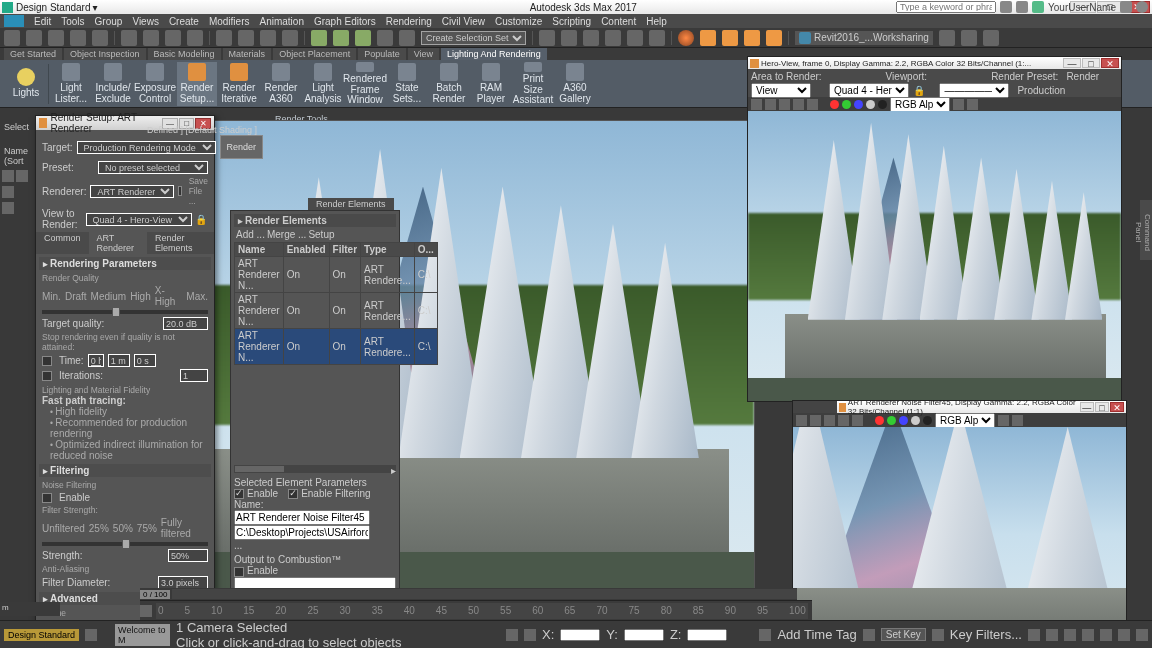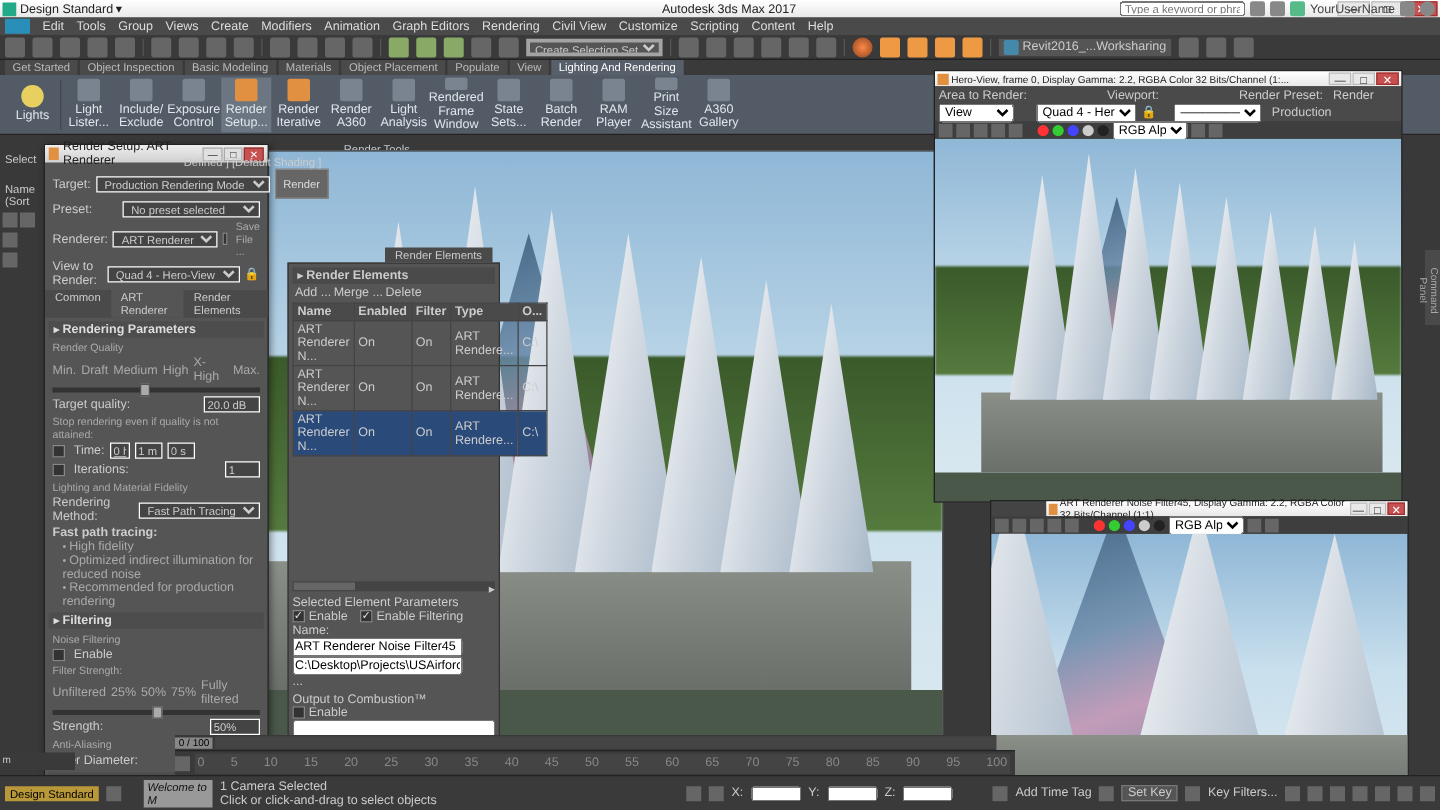--- a/index.html
+++ b/index.html
@@ -15,21 +15,21 @@
 .menubar { background:#4a4a4a; height:14px; display:flex; align-items:center; padding:0 4px; gap:10px; color:#ddd; }
 .menubar span { cursor:default; }
 
 .ribbon-search { position:absolute; right:4px; top:1px; display:flex; gap:4px; align-items:center; }
 .ribbon-search input { width:100px; height:12px; font-size:9px; padding:0 2px; }
 .ribbon-search .ico { width:12px; height:12px; background:#888; border-radius:2px; }
 
 .toolbar { background:#3a3a3a; height:20px; display:flex; align-items:center; padding:0 4px; gap:6px; border-bottom:1px solid #222; }
 .toolbar .tico { width:16px; height:16px; background:#666; border-radius:2px; }
 .toolbar .sep { width:1px; height:14px; background:#555; }
-.toolbar select { background:#555; color:#ccc; border:3px solid #a3a3a3; height:14px; font-size:9px; }
+.toolbar select { background:#555; color:#ccc; border:1px solid #a3a3a3; height:14px; font-size:9px; }
 
 .tabstrip { background:#3a3a3a; height:12px; display:flex; gap:2px; padding-left:4px; }
 .tabstrip .tab { padding:0 6px; background:#4a4a4a; color:#bbb; line-height:12px; font-size:9px; }
 .tabstrip .tab.active { background:#565f6a; color:#fff; }
 
 .ribbon { background:#535c66; height:48px; display:flex; align-items:center; padding:2px 6px; gap:2px; border-bottom:1px solid #222; }
 .rbtn { width:40px; height:44px; display:flex; flex-direction:column; align-items:center; justify-content:center; color:#e0e6ec; font-size:8.5px; text-align:center; line-height:1.05; }
 .rbtn .rico { width:18px; height:18px; background:#7a8490; border-radius:2px; margin-bottom:2px; }
 .rbtn.active { background:#6b7682; }
 .ribbon-label { position:absolute; left:170px; top:117px; font-size:9px; color:#c0c8d0; }
@@ -42,22 +42,22 @@
 .leftpanel .row { display:flex; gap:2px; padding:2px; }
 .leftpanel .ico { width:12px; height:12px; background:#666; }
 .leftpanel .lbl { padding:2px 4px; color:#ccc; font-size:9px; }
 
 .timebar { position:absolute; left:140px; right:0; bottom:28px; height:20px; background:#3a3a3a; border-top:1px solid #222; display:flex; align-items:center; }
 .timebar .track { flex:1; height:16px; background:#444; margin:0 4px; position:relative; }
 .timebar .nums { position:absolute; inset:0; display:flex; justify-content:space-between; padding:0 2px; font-size:8px; color:#888; align-items:center; }
 
 .statusbar { position:absolute; left:0; right:0; bottom:0; height:28px; background:#3a3a3a; border-top:1px solid #222; display:flex; align-items:center; gap:6px; padding:0 4px; }
 .statusbar .tag { background:#b89838; color:#000; padding:1px 4px; font-size:9px; }
-.statusbar .field { background:#999; color:#111; padding:1px 3px; font-size:9px;font-style:italic; }
-.statusbar .info { font-size:10px; color:#ccc; }
+.statusbar .field { background:#999; color:#111; padding:1px 3px; font-size:9px; }
+.statusbar .info { font-size:13px; color:#ccc; }
 .statusbar .ico { width:12px;height:12px;background:#666; }
 
 
 .dlg { position:absolute; background:#555; border:1px solid #222; box-shadow:2px 2px 6px rgba(0,0,0,.5); color:#ccc; }
 .dlg .titlebar { background:linear-gradient(#eee,#d0d0d0); height:14px; display:flex; align-items:center; padding:0 3px; color:#222; font-size:10px; }
 .dlg .titlebar .spacer{flex:1;}
 .dlg .titlebar .wbtn{width:18px;height:11px;margin-left:1px;text-align:center;font-size:8px;background:#e0e0e0;border:1px solid #aaa;line-height:9px;}
 .dlg .titlebar .wbtn.close{background:#c75050;color:#fff;border-color:#903030;}
 .dlg .body { padding:3px 6px; font-size:9px; }
 .dlg .row { display:flex; align-items:center; gap:4px; margin:2px 0; }
@@ -358,28 +358,24 @@
       <input type="text" style="width: 16px; text-decoration: underline;" value="0 h">
       <input type="text" style="width: 22px;" value="1 m">
       <input type="text" style="width: 22px;" value="0 s">
     </div>
     <div class="row">
         <span class="cb"></span>
         <span>Iterations:</span>
         <input type="text" style="width: 28px; margin-left: auto;" value="1">
       </div>
     <div class="subtle" style="margin-top:3px;">Lighting and Material Fidelity</div>
-    <div class="row">
-        <span>Rendering Method:</span>
-        <select style="flex:1"><option>Fast Path Tracing</option></select>
-      </div>
     <div style="font-weight:bold;">Fast path tracing:</div>
     <div class="subtle" style="padding-left:8px;">• <span>High fidelity</span></div>
+    <div class="subtle" style="padding-left:8px;">• <span>Recommended for production rendering</span></div>
     <div class="subtle" style="padding-left:8px;">• <span>Optimized indirect illumination for reduced noise</span></div>
-    <div class="subtle" style="padding-left:8px;">• <span>Recommended for production rendering</span></div>
     <div class="section">▸ <span>Filtering</span></div>
     <div class="subtle">Noise Filtering</div>
     <div class="row">
         <span class="cb"></span>
         <span>Enable</span>
       </div>
     <div class="subtle">Filter Strength:</div>
     <div class="row subtle" style="justify-content:space-between;">
       <span>Unfiltered</span>
       <span>25%</span>
@@ -409,21 +405,21 @@
   </div>
 </div>
 
 <div style="position:absolute;left:308px;top:198px;background:#4a4a4a;padding:1px 8px;font-size:9px;">Render Elements</div>
 
 <div class="flt" style="left:230px; top:210px; width:170px; padding:3px;">
   <div class="hdr">▸ <span>Render Elements</span></div>
   <div style="display:flex;gap:2px;padding:2px;">
     <div class="btn">Add ...</div>
     <div class="btn">Merge ...</div>
-    <div class="btn">Delete</div>
+    <div class="btn">Setup</div>
   </div>
   <table>
     <tbody>
         <tr>
           <th>Name</th>
           <th>Enabled</th>
           <th>Filter</th>
           <th>Type</th>
           <th>O...</th>
         </tr>

